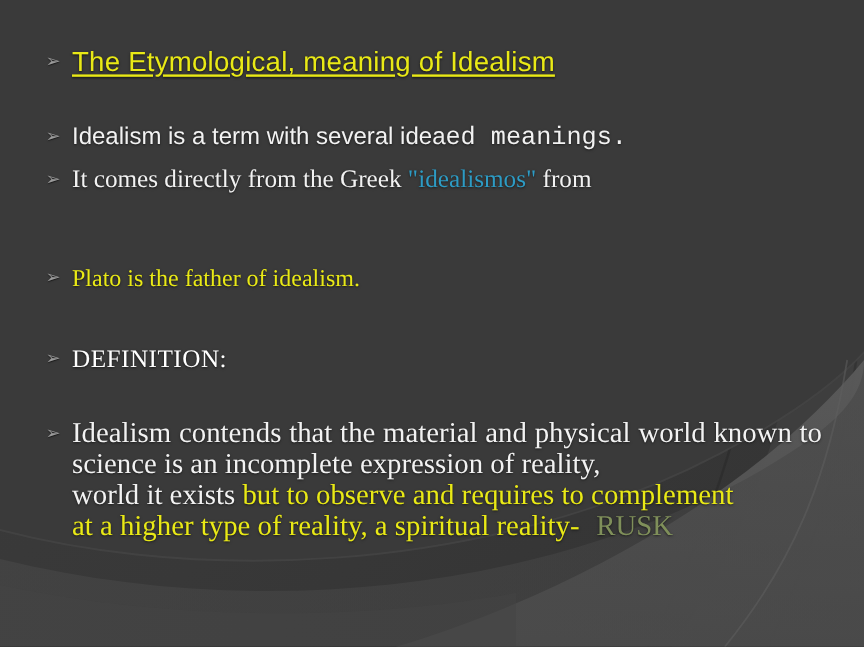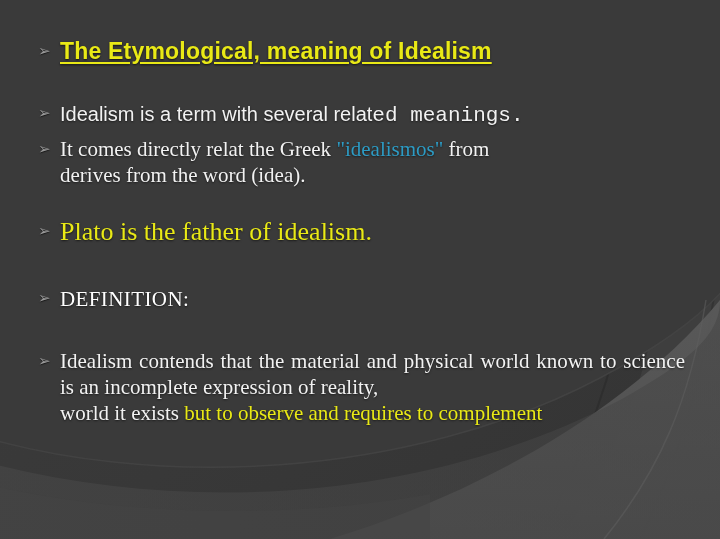--- a/index.html
+++ b/index.html
@@ -64,21 +64,20 @@
   #row-title .arrow-icon { margin-top: 8px; }
   .title-text {
     font-family: "Liberation Sans", sans-serif;
     font-size: 23px;
     line-height: 30px;
     color: #e9e916;
     text-decoration: underline;
     text-underline-offset: 3px;
     letter-spacing: .2px;
     text-shadow: 0 1px 2px rgba(0,0,0,.65);
-    font-weight: bold;
   }
 
   
   #row-line1 { top: 100px; left: 0; width: 690px; }
   .mix-sans {
     font-family: "Liberation Sans", sans-serif;
     font-size: 20px;
     line-height: 28px;
   }
   .mix-serif {
@@ -95,41 +94,41 @@
     font-size: 21px;
     line-height: 26px;
   }
   .para-justify .lastline { display: block; text-align: left; }
   .greek { color: #2d9bc4; }
 
   
   #row-plato { top: 218px; left: 0; width: 690px; }
   .yellow-text {
     color: #e9e916;
-    font-size: 26px;
+    font-size: 20px;
     line-height: 28px;
     text-shadow: 0 1px 2px rgba(0,0,0,.6);
   }
 
   
   #row-def { top: 285px; left: 0; width: 690px; }
   .def-text {
     color: #ffffff;
     font-size: 21px;
     line-height: 28px;
     letter-spacing: .4px;
     text-shadow: 0 1px 2px rgba(0,0,0,.6);
   }
 
   
   #row-final { top: 348px; left: 0; width: 685px; }
   .final-para {
     text-align: justify;
     text-justify: inter-word;
-    font-size: 21px;
+    font-size: 24px;
     line-height: 26px;
   }
   .final-para .lastline { display: block; text-align: left; }
   .hl-yellow { color: #e9e916; margin-top: 10px; }
   .rusk { color: #7f8f5a; padding-left: 14px; }
 </style>
 </head>
 <body>
 
 <div id="slide">
@@ -176,45 +175,45 @@
   <div id="content">
 
     <div class="bullet-row" id="row-title">
       <span class="arrow-icon">➢</span>
       <span class="body-text title-text">The Etymological, meaning of Idealism</span>
     </div>
 
     <div class="bullet-row" id="row-line1">
       <span class="arrow-icon">➢</span>
       <span class="body-text">
-        <span class="mix-sans"> Idealism is a term with several relat</span><span class="mix-serif">ed meanings.</span>
+        <span class="mix-sans"> Idealism is a term with several idea</span><span class="mix-serif">ed meanings.</span>
       </span>
     </div>
 
     <div class="bullet-row" id="row-line2">
       <span class="arrow-icon">➢</span>
       <span class="body-text para-justify">
-        <span>It comes directly relat the Greek </span><span class="greek">"idealismos"</span><span> from</span>
-        <span class="lastline">derives from the word (idea).</span>
+        <span>It comes directly from the Greek </span><span class="greek">"idealismos"</span><span> from</span>
       </span>
     </div>
 
     <div class="bullet-row" id="row-plato">
       <span class="arrow-icon">➢</span>
       <span class="body-text yellow-text">Plato is the father of idealism.</span>
     </div>
 
     <div class="bullet-row" id="row-def">
       <span class="arrow-icon">➢</span>
       <span class="body-text def-text">DEFINITION:</span>
     </div>
 
     <div class="bullet-row" id="row-final">
       <span class="arrow-icon">➢</span>
       <span class="body-text final-para">
         <span>Idealism contends that the material and physical world</span>
         <span>known to science is an incomplete expression of reality,</span>
         <span class="lastline"><span>world it exists </span><span class="hl-yellow">but to observe and requires to complement</span></span>
+        <span class="lastline"><span class="hl-yellow">at a higher type of reality, a spiritual reality-</span><span class="rusk">RUSK</span></span>
       </span>
     </div>
 
   </div>
 </div>
 
 </body></html>

